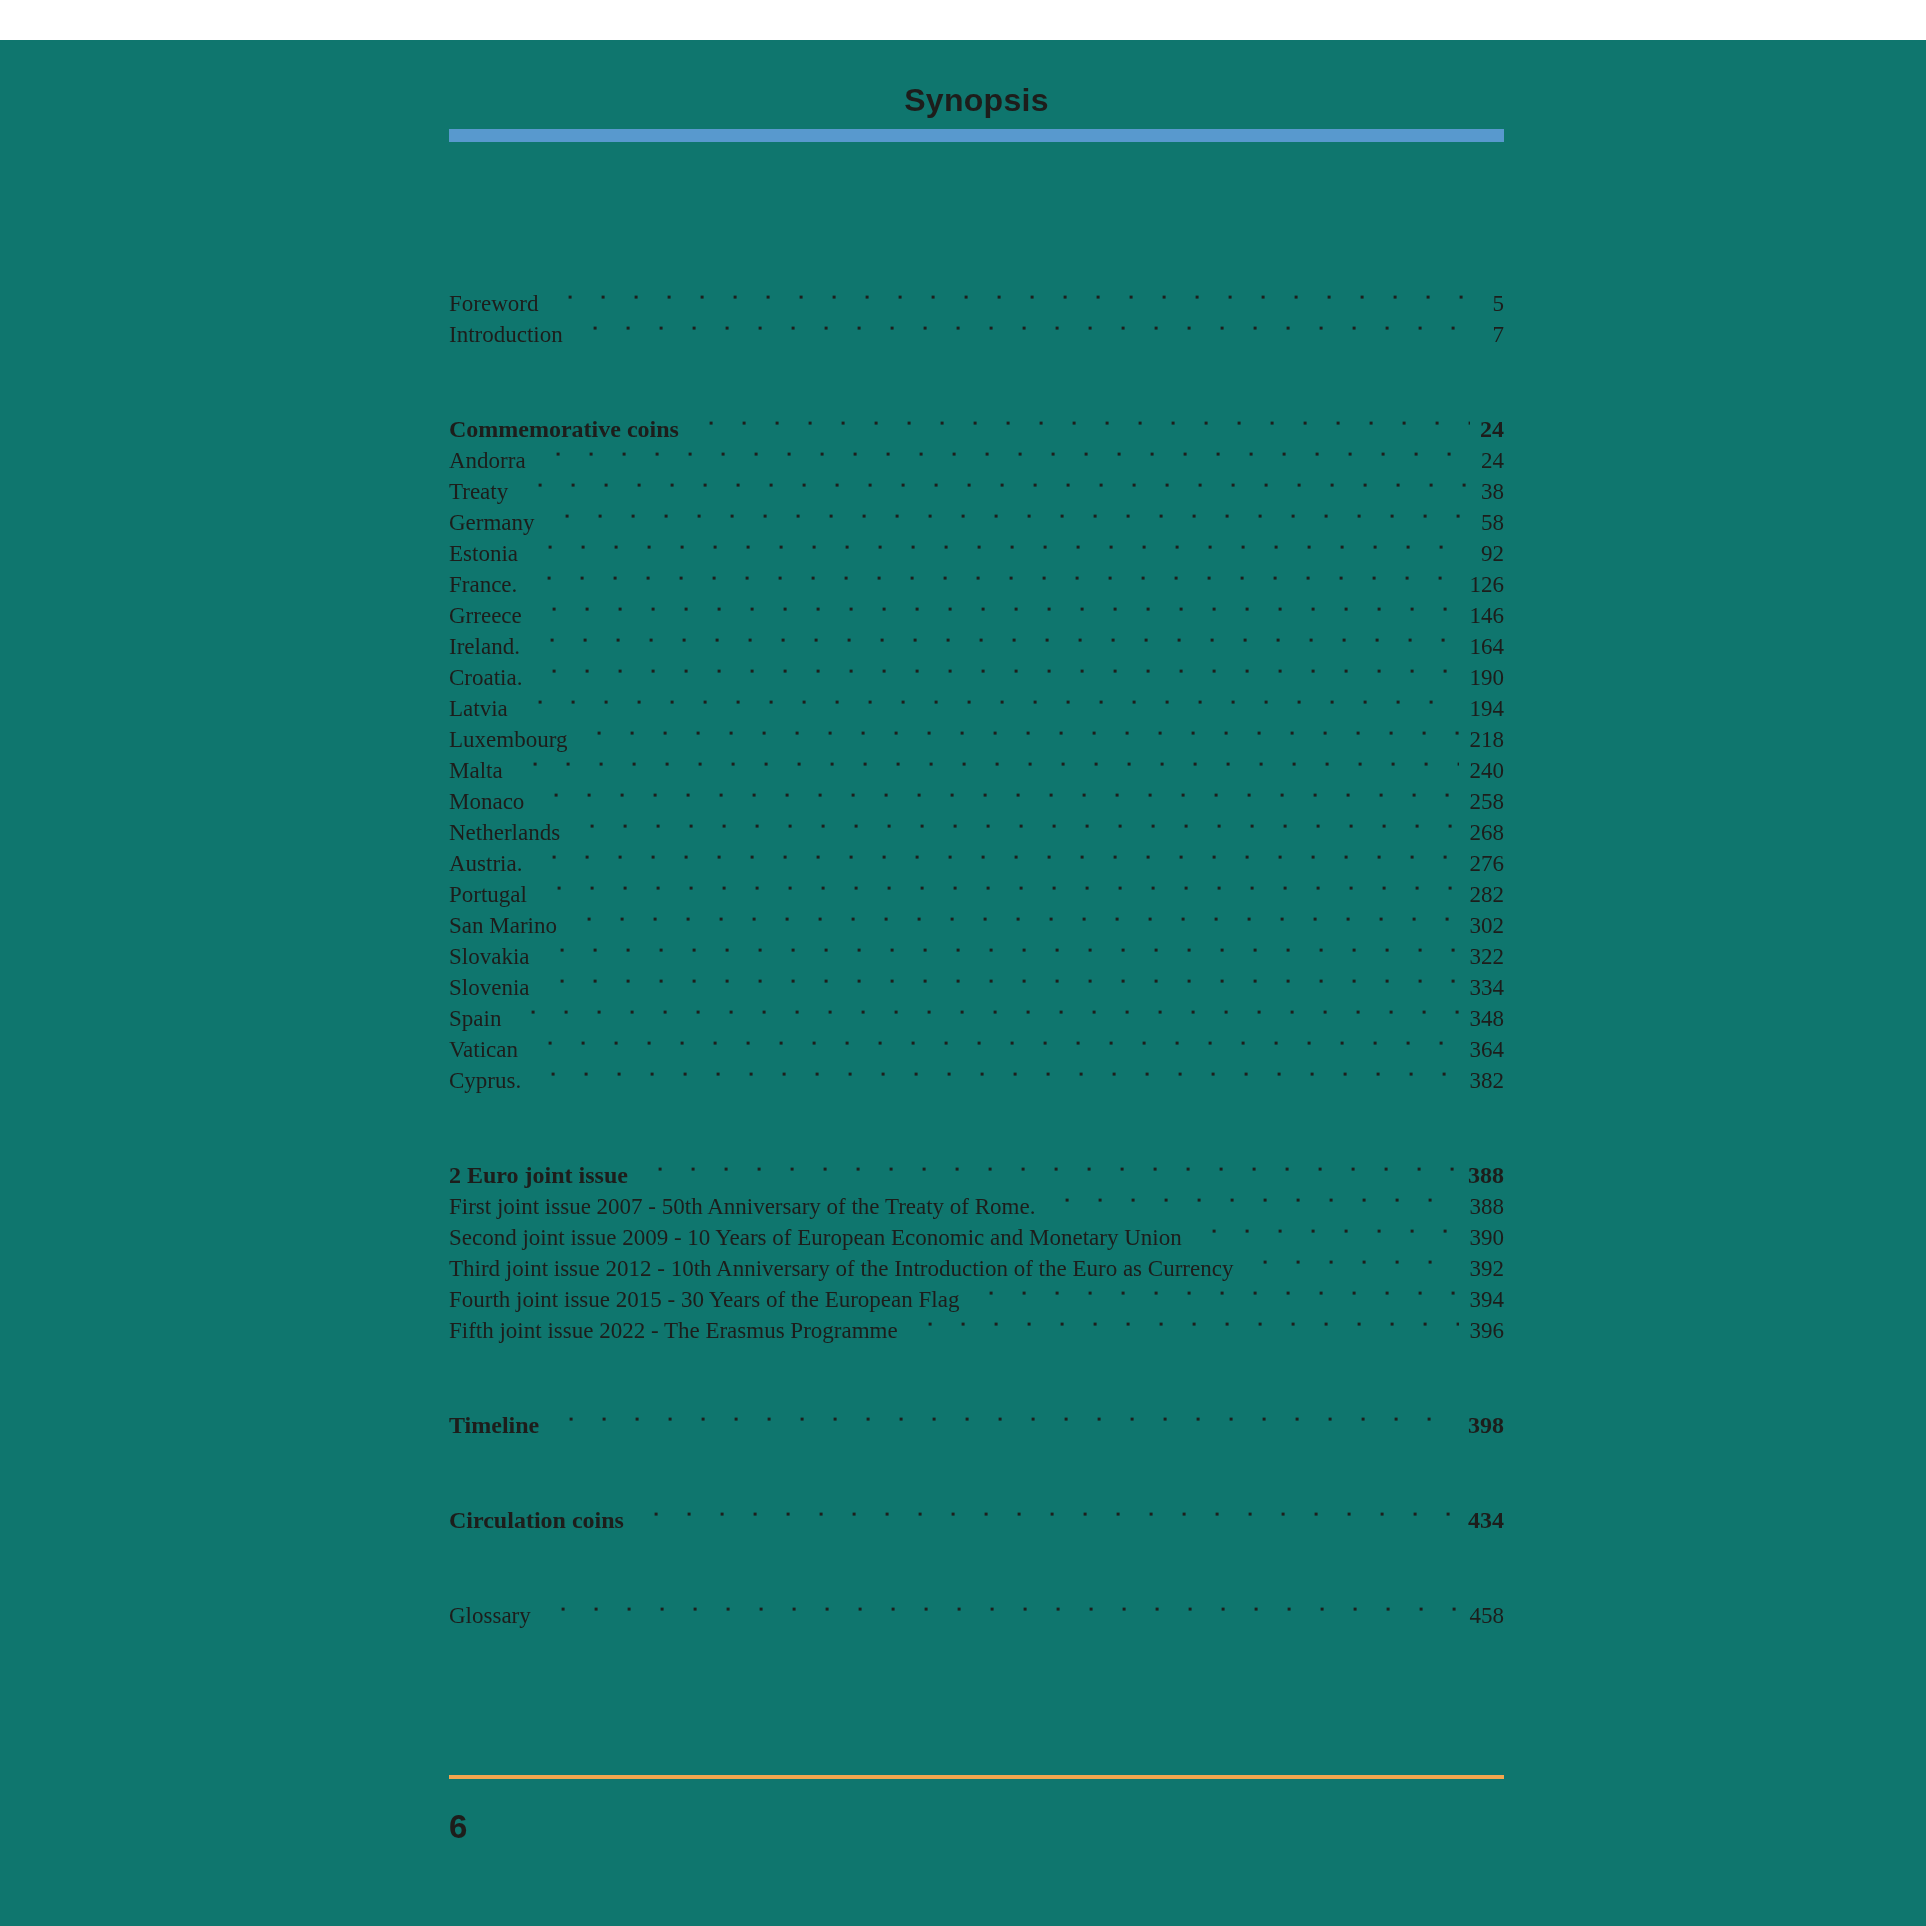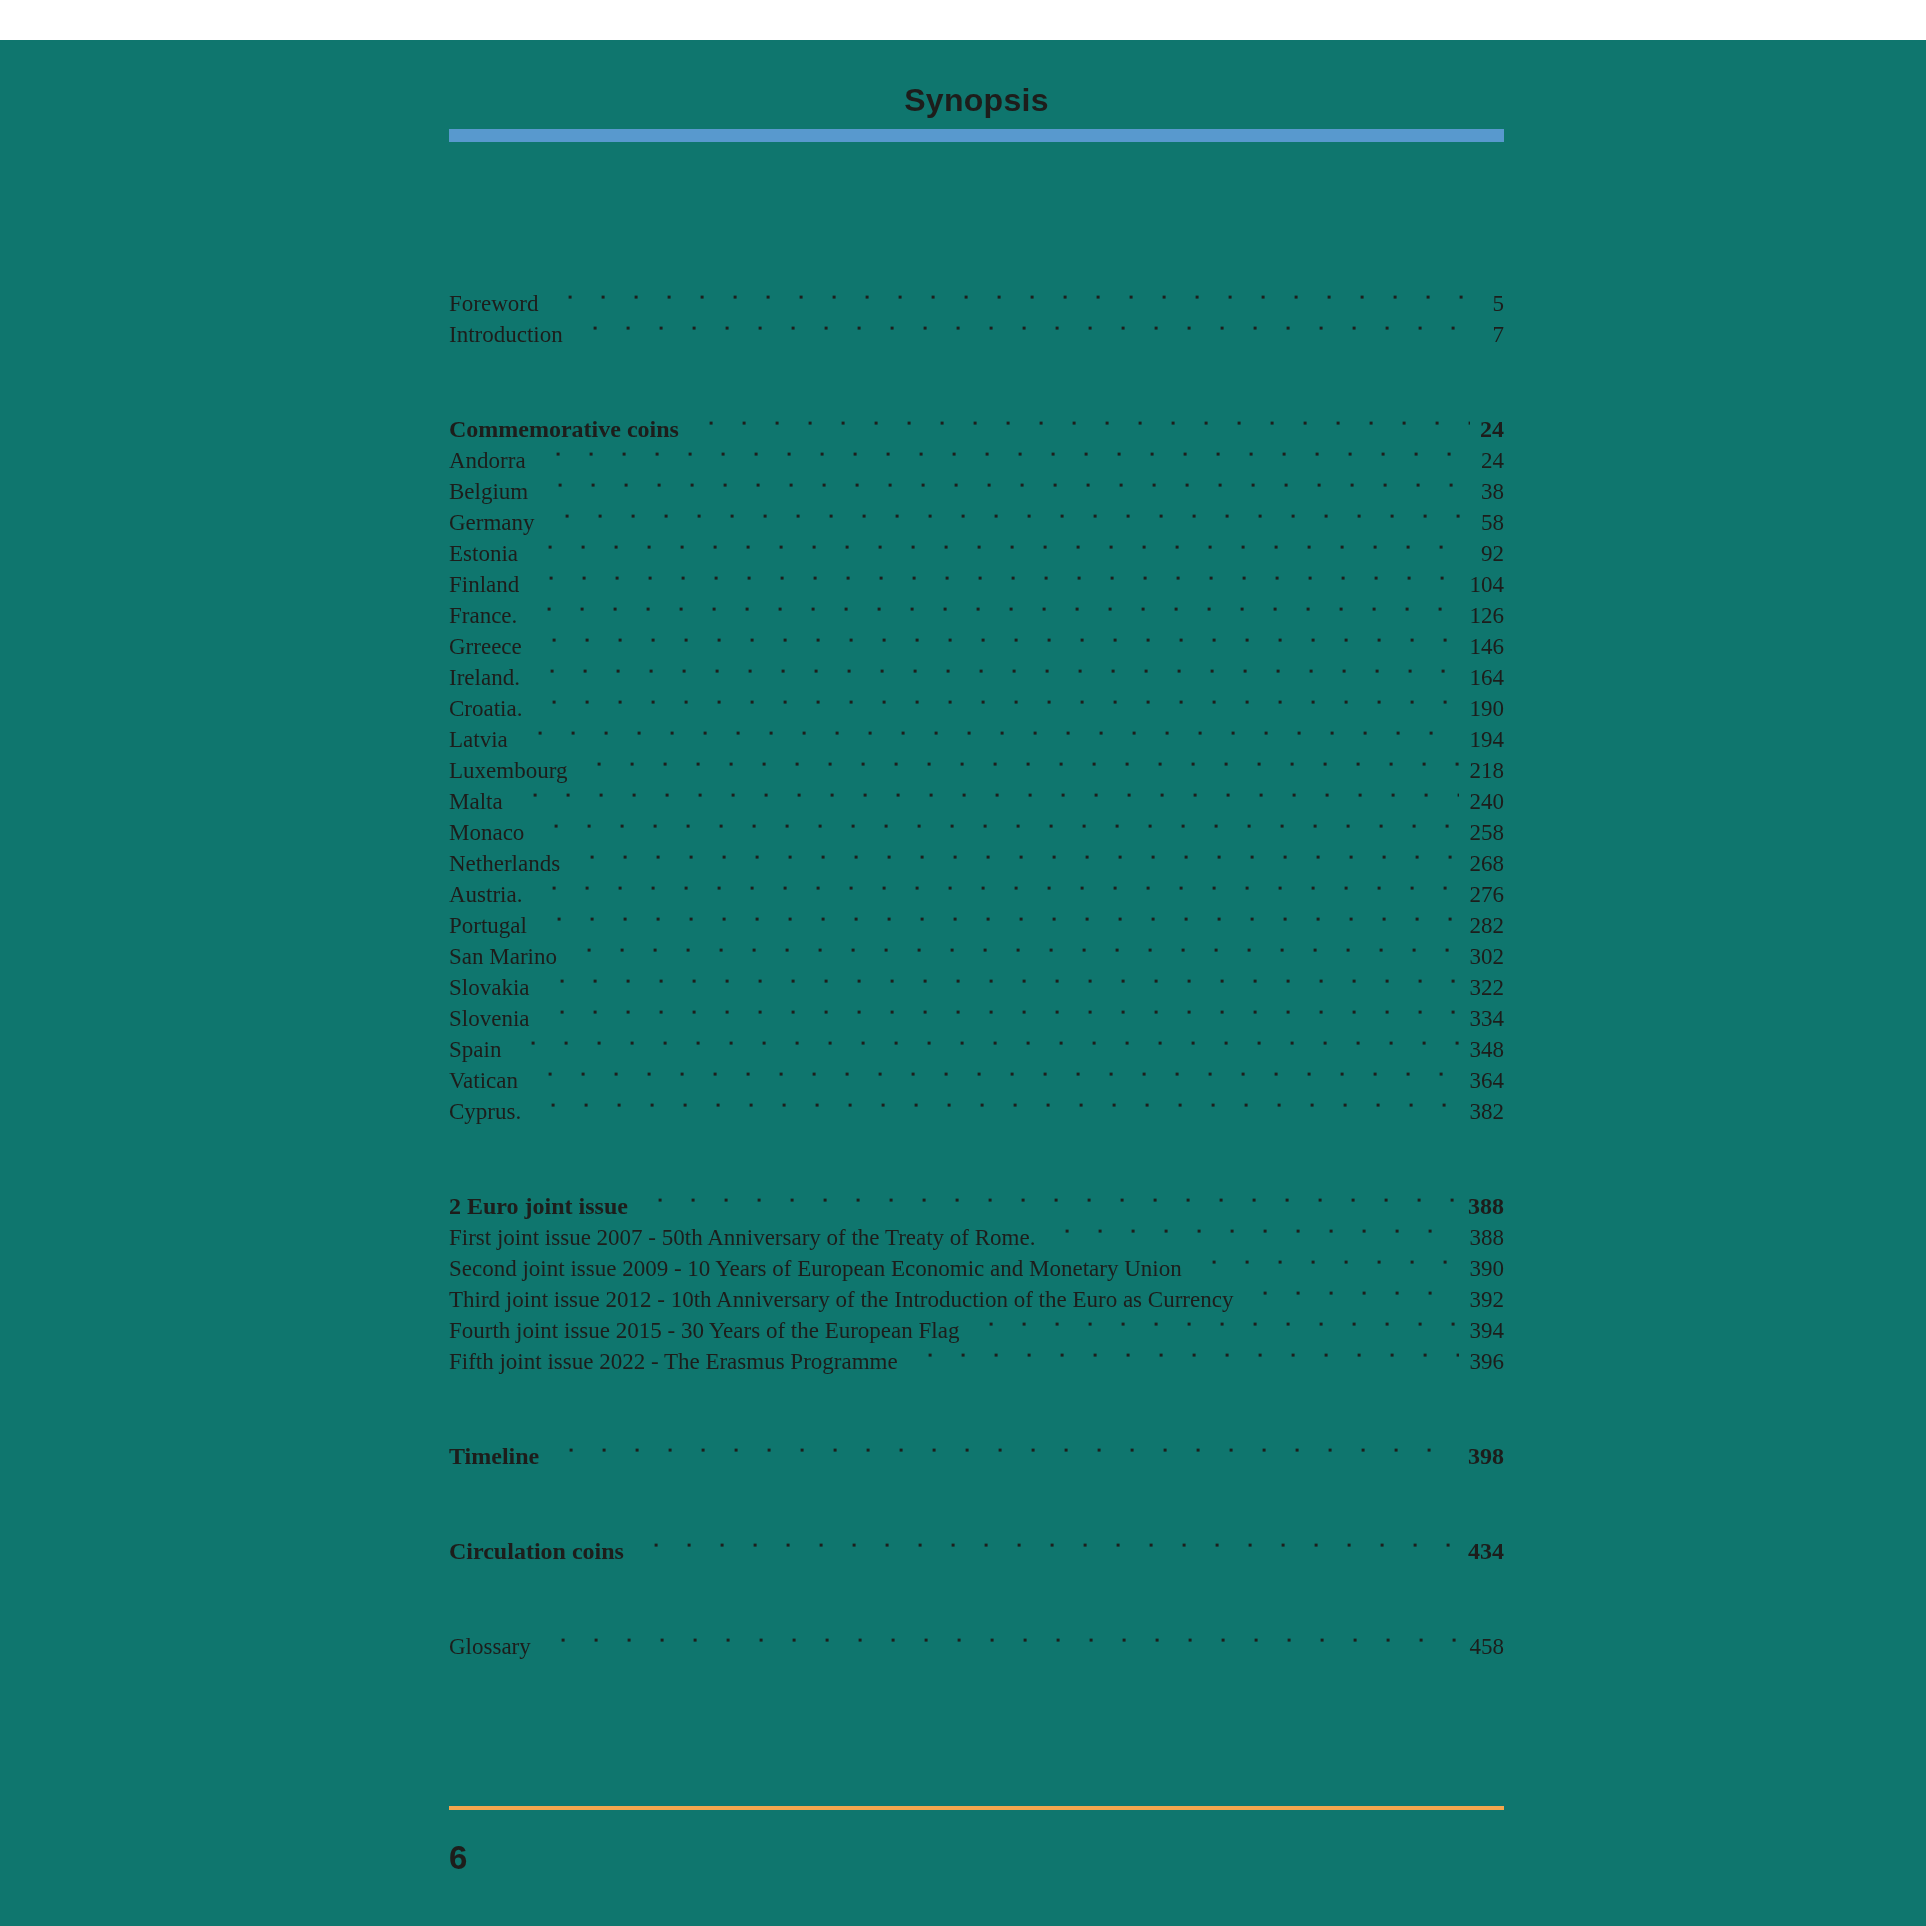--- a/index.html
+++ b/index.html
@@ -105,38 +105,33 @@
             <span class="toc-label">Commemorative coins</span>
             <span class="leader"></span>
             <span class="toc-page">24</span>
           </div>
           <div class="toc-row">
             <span class="toc-label">Andorra</span>
             <span class="leader"></span>
             <span class="toc-page">24</span>
           </div>
           <div class="toc-row">
-            <span class="toc-label">Belgium</span>
+            <span class="toc-label">Treaty</span>
             <span class="leader"></span>
             <span class="toc-page">38</span>
           </div>
           <div class="toc-row">
             <span class="toc-label">Germany</span>
             <span class="leader"></span>
             <span class="toc-page">58</span>
           </div>
           <div class="toc-row">
             <span class="toc-label">Estonia</span>
             <span class="leader"></span>
             <span class="toc-page">92</span>
-          </div>
-          <div class="toc-row">
-            <span class="toc-label">Finland</span>
-            <span class="leader"></span>
-            <span class="toc-page">104</span>
           </div>
           <div class="toc-row">
             <span class="toc-label">France.</span>
             <span class="leader"></span>
             <span class="toc-page">126</span>
           </div>
           <div class="toc-row">
             <span class="toc-label">Grreece</span>
             <span class="leader"></span>
             <span class="toc-page">146</span>

